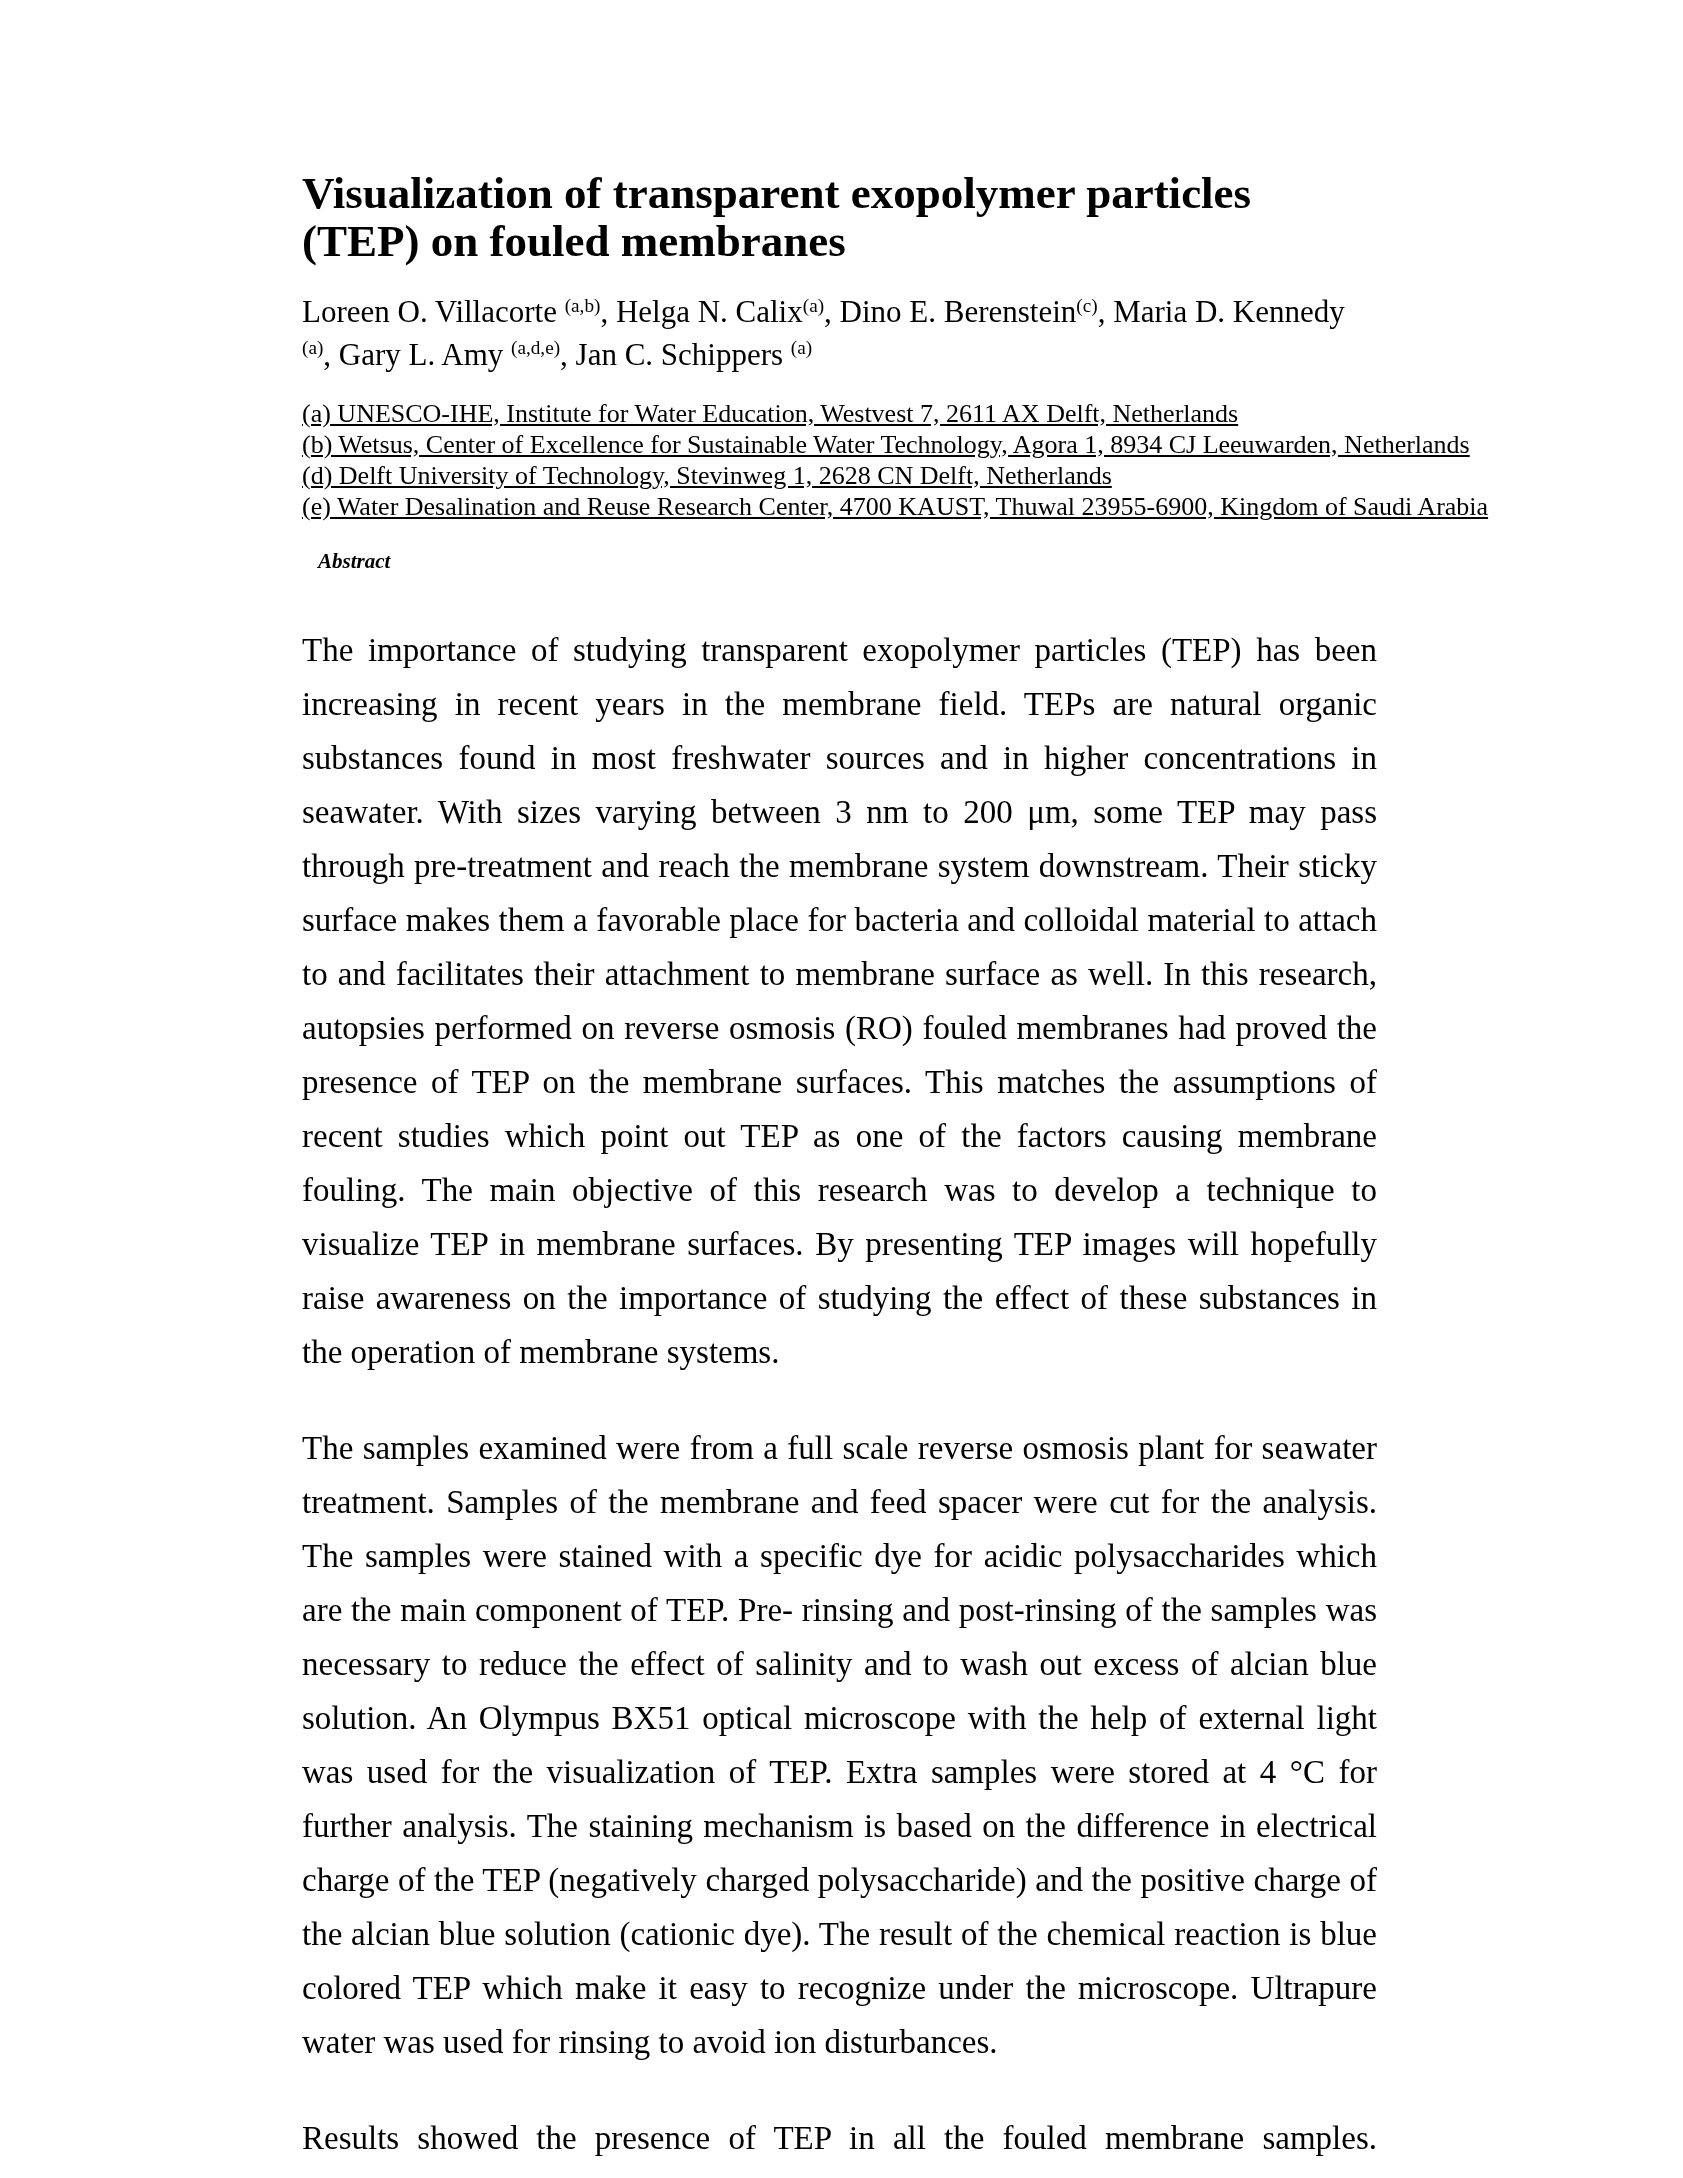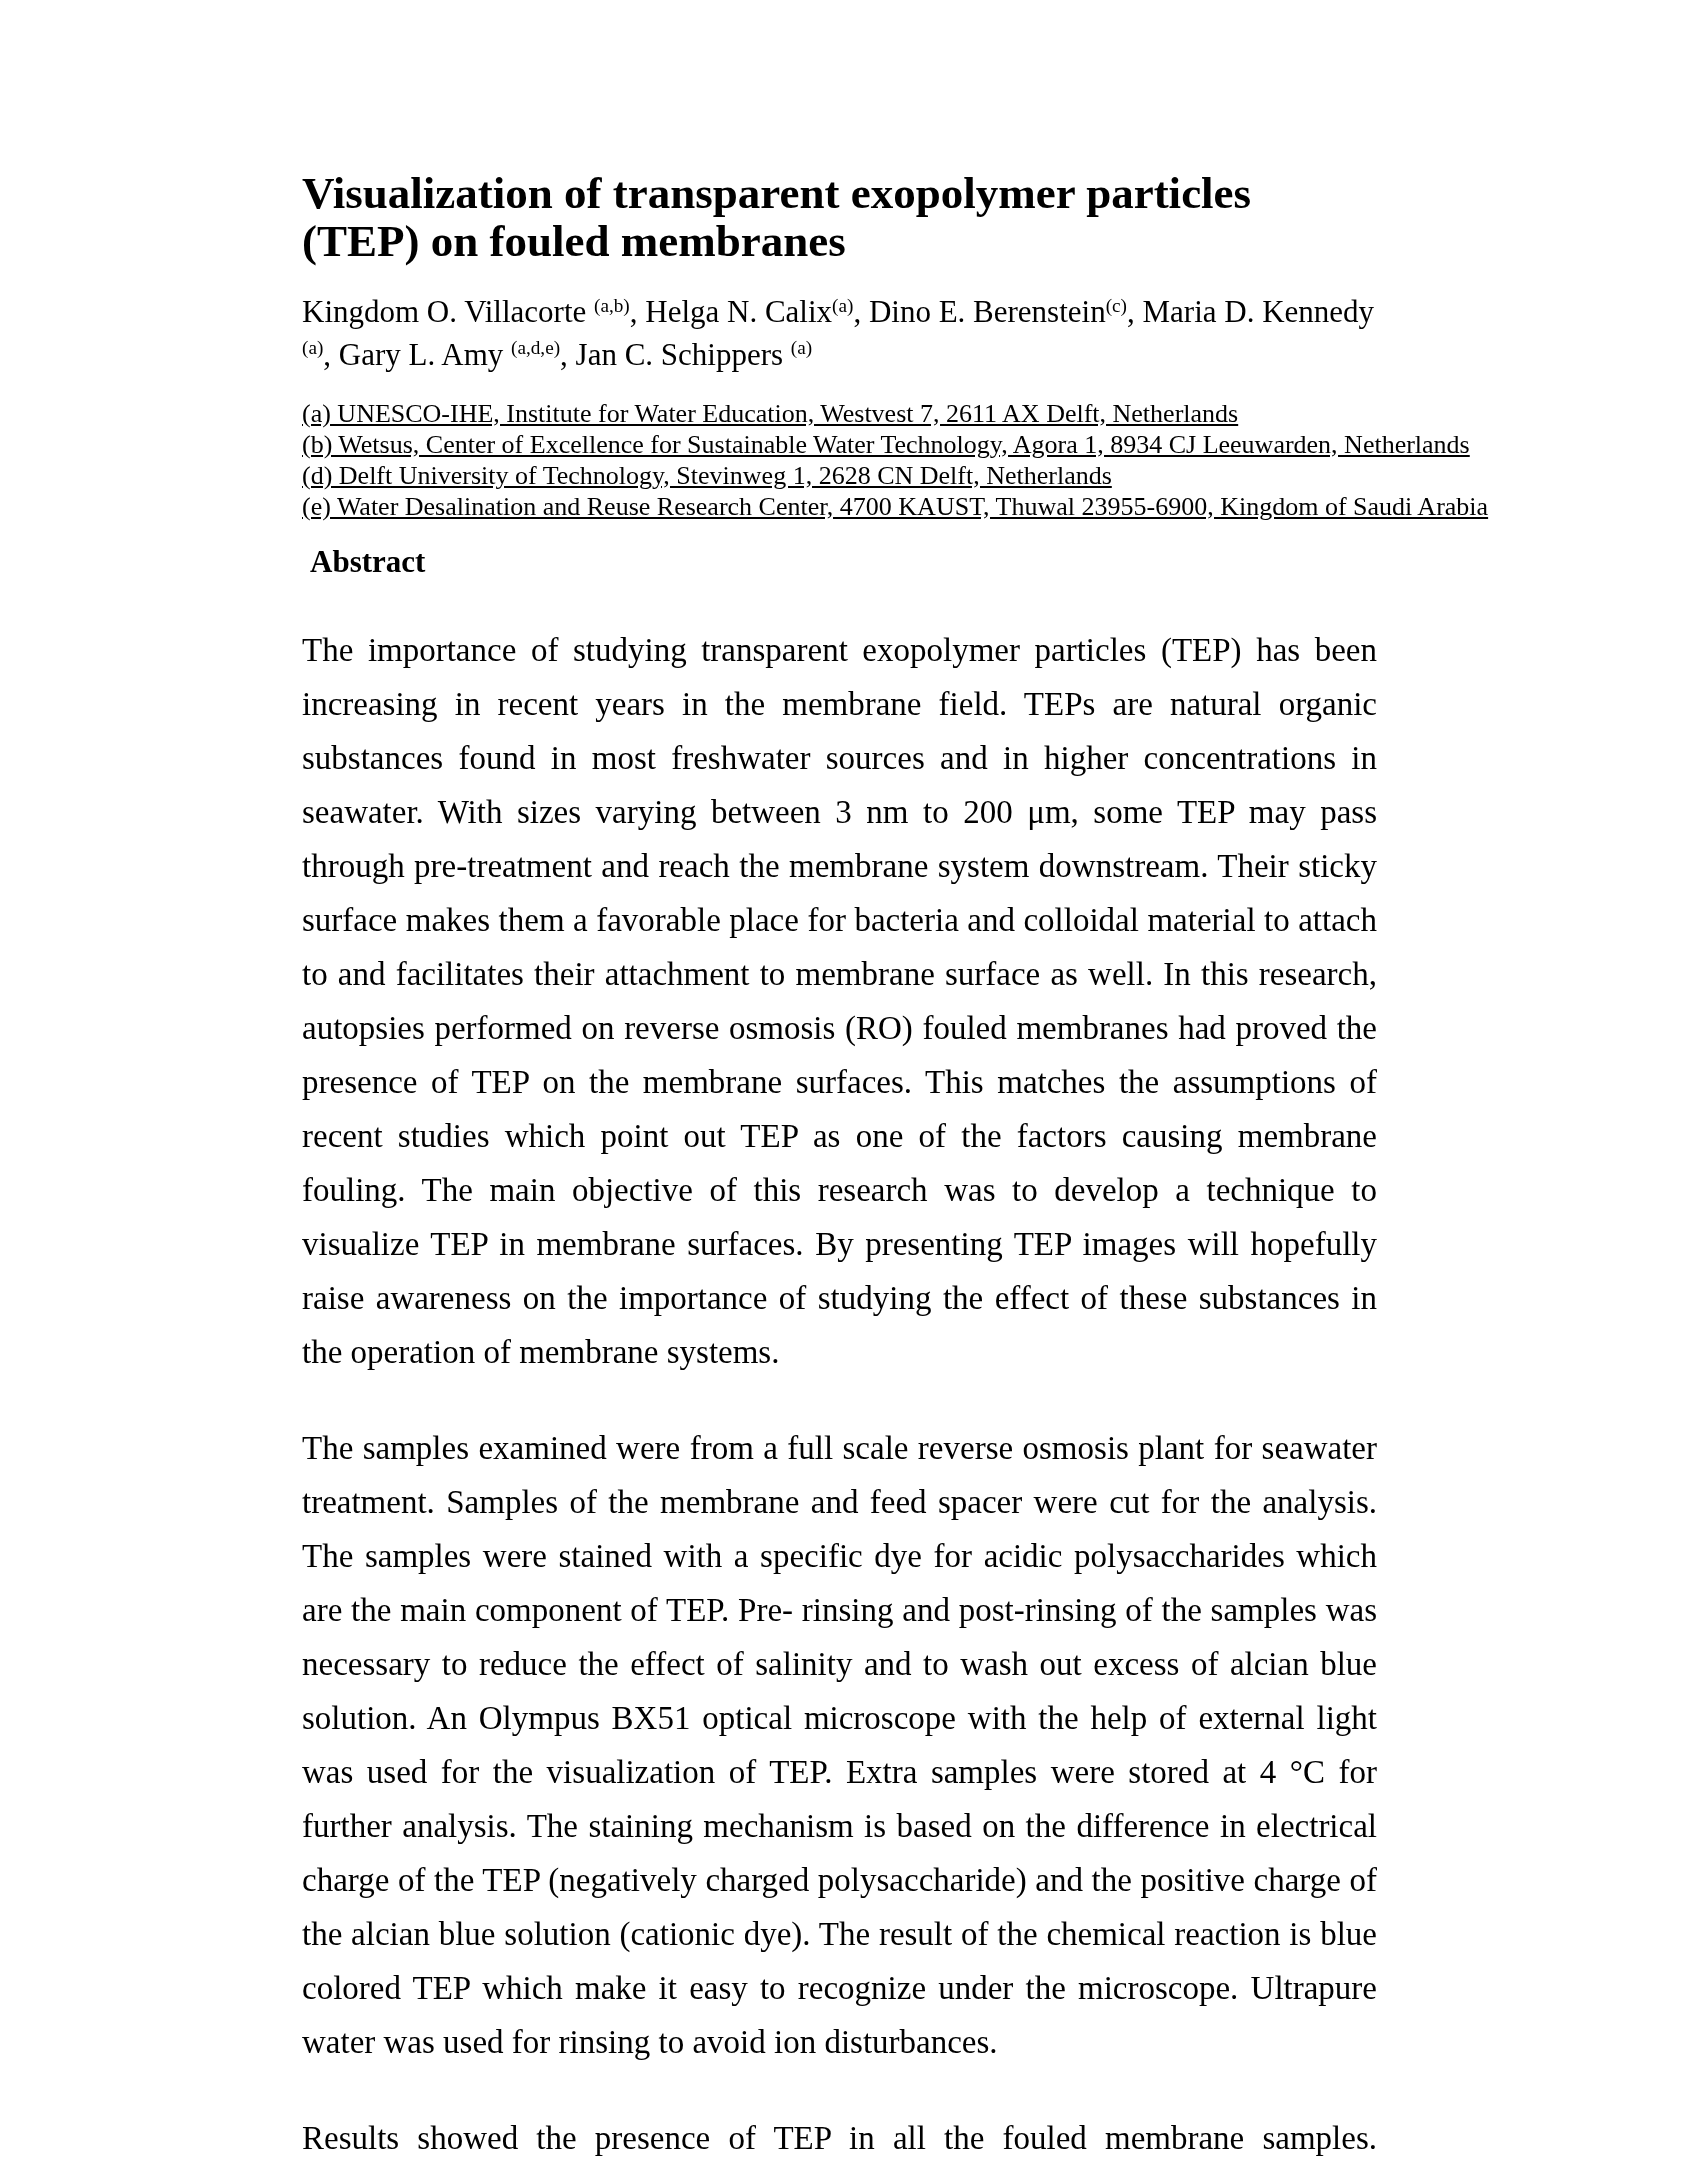--- a/index.html
+++ b/index.html
@@ -47,45 +47,46 @@
     margin-top: 22px;
     text-decoration: underline;
   }
   .affiliations p {
     margin: 0;
     font-size: 26px;
     line-height: 31px;
     white-space: nowrap;
   }
   .abstract-heading {
-    margin: 20px 0 0 8px;
-    font-size: 31px;
+    margin: 20px 0 0 16px;
+    font-size: 21px;
     line-height: 39px;
     font-weight: bold;
+    font-style: italic;
   }
   .body-para {
     margin: 42px 0 0 0;
     max-width: 1111px;
     font-size: 33px;
     line-height: 54px;
     text-align: justify;
     text-justify: inter-word;
     hyphens: none;
   }
   .body-para + .body-para {
   }
 </style>
 </head>
 <body>
 
 <div class="page">
 
   <h1 class="title">Visualization of transparent exopolymer particles (TEP) on fouled membranes</h1>
 
-  <p class="authors"><span>Kingdom O. Villacorte </span><sup>(a,b)</sup><span>, Helga N. Calix</span><sup>(a)</sup><span>, Dino E. Berenstein</span><sup>(c)</sup><span>, Maria D. Kennedy </span><sup>(a)</sup><span>, Gary L. Amy </span><sup>(a,d,e)</sup><span>, Jan C. Schippers </span><sup>(a)</sup></p>
+  <p class="authors"><span>Loreen O. Villacorte </span><sup>(a,b)</sup><span>, Helga N. Calix</span><sup>(a)</sup><span>, Dino E. Berenstein</span><sup>(c)</sup><span>, Maria D. Kennedy </span><sup>(a)</sup><span>, Gary L. Amy </span><sup>(a,d,e)</sup><span>, Jan C. Schippers </span><sup>(a)</sup></p>
 
   <div class="affiliations">
     <p>(a) UNESCO-IHE, Institute for Water Education, Westvest 7, 2611 AX Delft, Netherlands</p>
     <p>(b) Wetsus, Center of Excellence for Sustainable Water Technology, Agora 1, 8934 CJ Leeuwarden, Netherlands</p>
     <p>(d) Delft University of Technology, Stevinweg 1, 2628 CN Delft, Netherlands</p>
     <p>(e) Water Desalination and Reuse Research Center, 4700 KAUST, Thuwal 23955-6900, Kingdom of Saudi Arabia</p>
   </div>
 
   <h2 class="abstract-heading">Abstract</h2>
 

